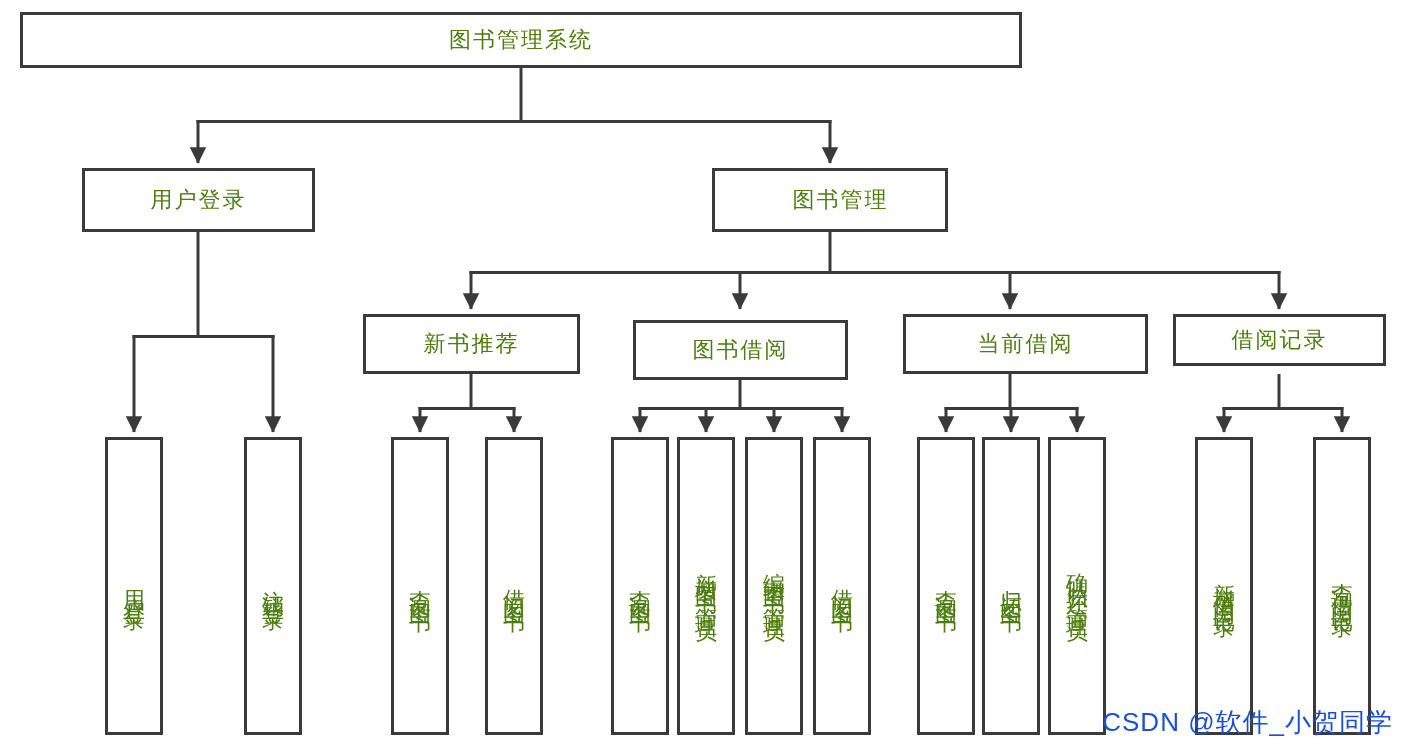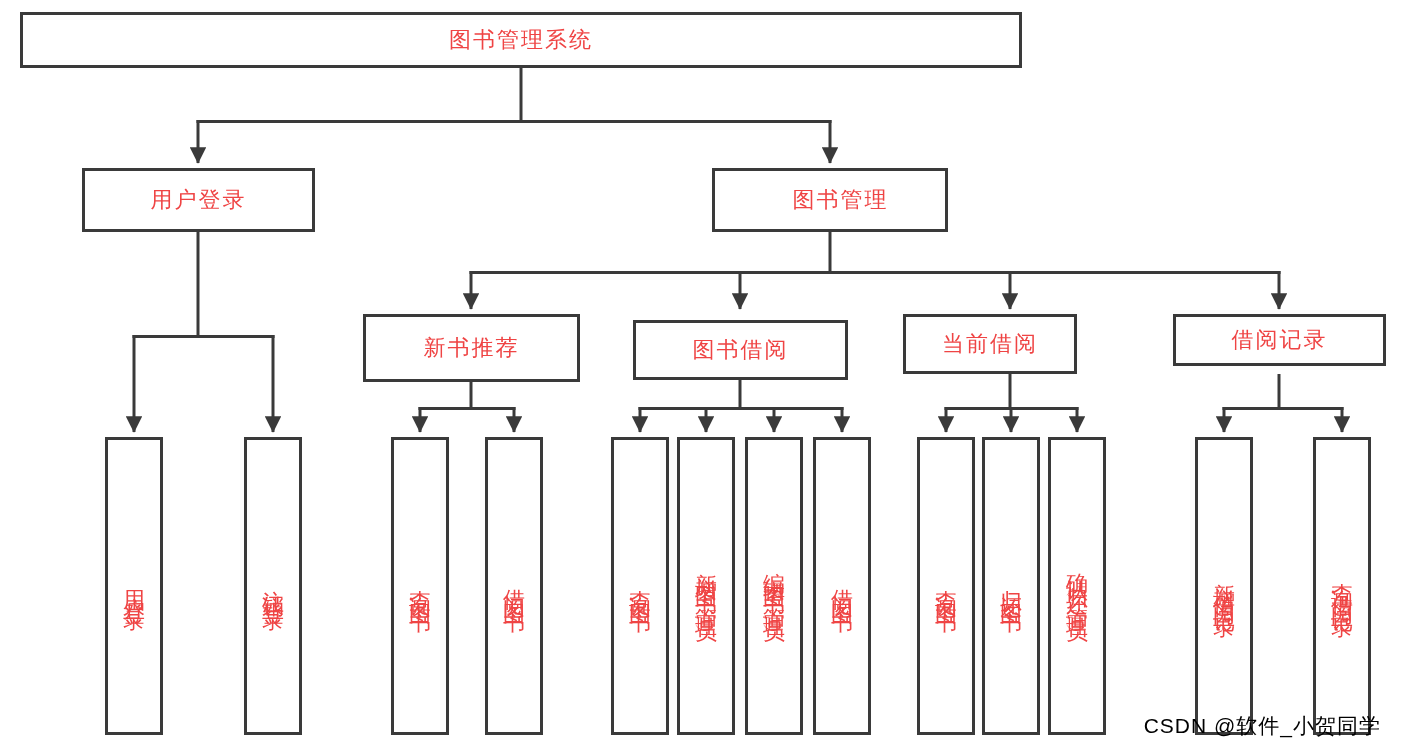--- a/index.html
+++ b/index.html
@@ -18,64 +18,64 @@
     pointer-events: none;
   }
   .node {
     position: absolute;
     box-sizing: border-box;
     border: 3px solid #3a3a3a;
     background: #ffffff;
     display: flex;
     align-items: center;
     justify-content: center;
-    color: #ef4444;
+    color: #4d7c0f;
     font-size: 22px;
     letter-spacing: 2px;
     z-index: 2;
     text-align: center;
   }
   .node.vertical {
     writing-mode: vertical-rl;
     text-orientation: mixed;
     letter-spacing: 7px;
     line-height: 1.0;
     font-size: 22px;
   }
   
   .n-root   { left: 20px;  top: 12px;  width: 1002px; height: 56px; }
   
   .n-login  { left: 82px;  top: 168px; width: 233px; height: 64px; }
   .n-mgmt   { left: 712px; top: 168px; width: 236px; height: 64px; padding-left: 21px; }
   
-  .n-new    { left: 363px;  top: 314px; width: 217px; height: 68px; }
+  .n-new    { left: 363px;  top: 314px; width: 217px; height: 60px; }
   .n-borrow { left: 633px;  top: 320px; width: 215px; height: 60px; }
-  .n-cur    { left: 903px;  top: 314px; width: 174px; height: 60px; }
+  .n-cur    { left: 903px;  top: 314px; width: 245px; height: 60px; }
   .n-rec    { left: 1173px; top: 314px; width: 213px; height: 52px; }
   
   .leaf { top: 437px; height: 298px; width: 58px; }
   .l-login0  { left: 105px; }
   .l-login1  { left: 244px; }
   .l-new0    { left: 391px; }
   .l-new1    { left: 485px; }
   .l-borrow0 { left: 611px; }
   .l-borrow1 { left: 677px; }
   .l-borrow2 { left: 745px; }
   .l-borrow3 { left: 813px; }
   .l-cur0    { left: 917px; }
   .l-cur1    { left: 982px; }
   .l-cur2    { left: 1048px; }
   .l-rec0    { left: 1195px; }
   .l-rec1    { left: 1313px; }
   #watermark {
     position: absolute;
-    right: 24px;
+    right: 12px;
     bottom: 7px;
-    font-size: 21px;
-    color: #000000;
+    font-size: 26px;
+    color: #1d4ed8;
     letter-spacing: 1px;
     z-index: 3;
     white-space: nowrap;
   }
 </style>
 </head>
 <body>
 
 <div id="canvas">
 

